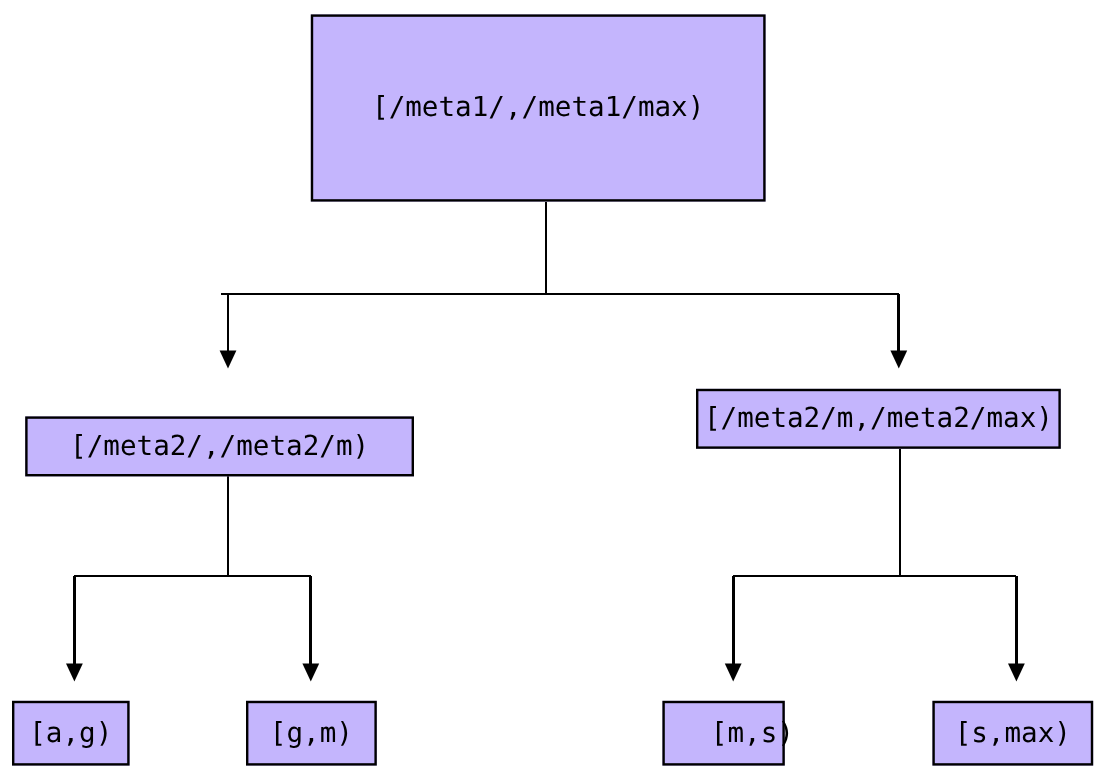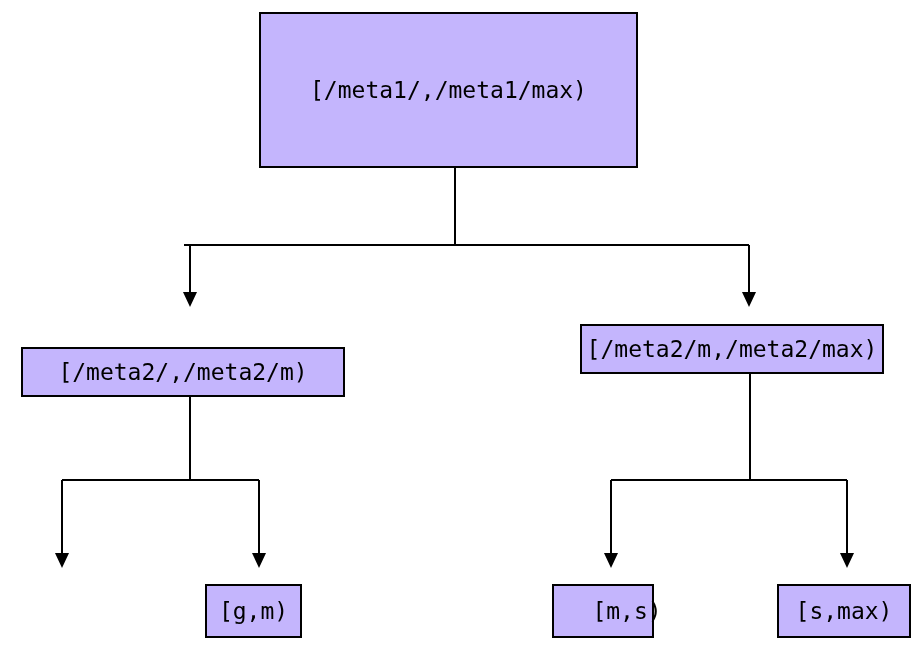--- a/index.html
+++ b/index.html
@@ -69,21 +69,21 @@
   
   #node-leaf-0 {
     left: 10px;
     top: 584px;
     width: 98px;
     height: 54px;
   }
   #node-leaf-1 {
     left: 205px;
     top: 584px;
-    width: 97px;
+    width: 109px;
     height: 54px;
   }
   #node-leaf-2 {
     left: 552px;
     top: 584px;
     width: 102px;
     height: 54px;
     padding-left: 48px;
   }
   #node-leaf-3 {
@@ -134,20 +134,23 @@
   </div>
 
   <div class="node-box" id="node-mid-left">
     <span class="node-label">[/meta2/,/meta2/m)</span>
   </div>
 
   <div class="node-box" id="node-mid-right">
     <span class="node-label">[/meta2/m,/meta2/max)</span>
   </div>
 
+  <div class="node-box" id="node-leaf-0">
+    <span class="node-label">[a,g)</span>
+  </div>
 
   <div class="node-box" id="node-leaf-1">
     <span class="node-label">[g,m)</span>
   </div>
 
   <div class="node-box" id="node-leaf-2">
     <span class="node-label">[m,s)</span>
   </div>
 
   <div class="node-box" id="node-leaf-3">

